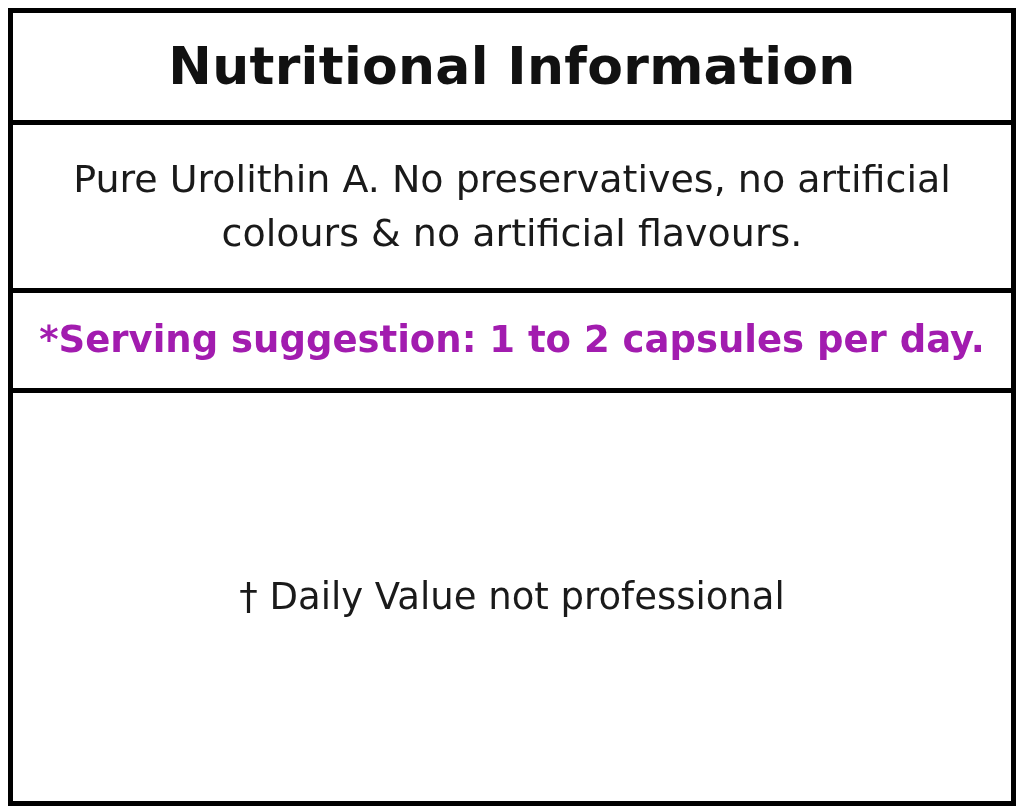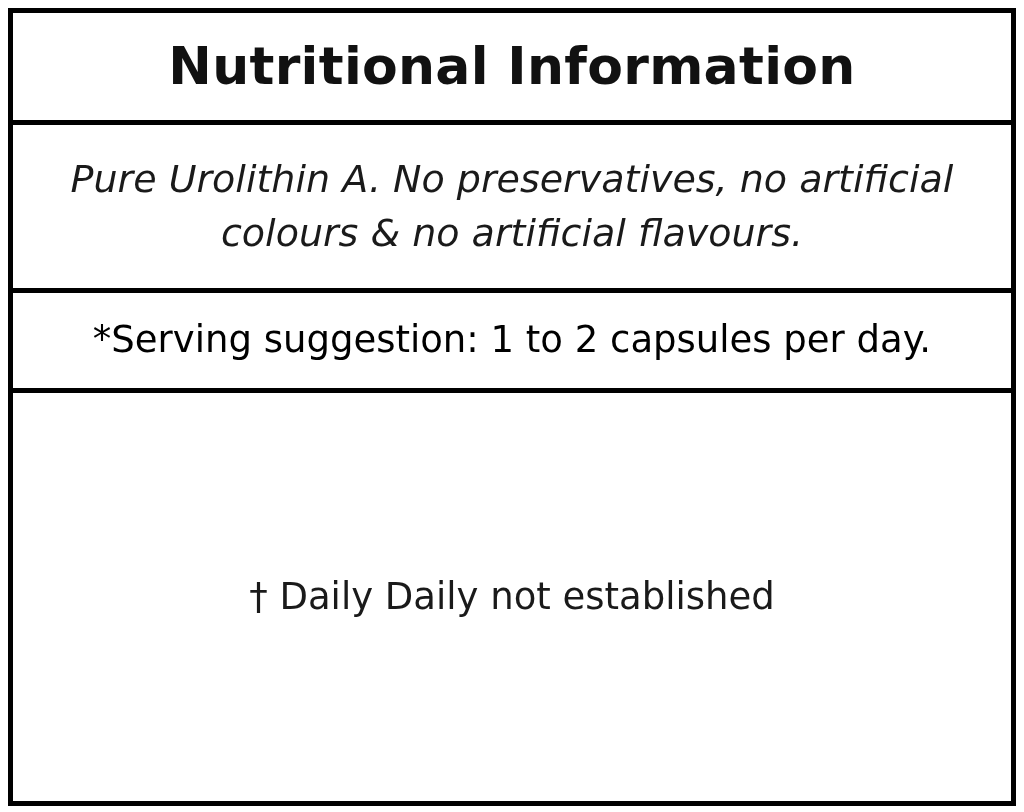--- a/index.html
+++ b/index.html
@@ -72,32 +72,31 @@
 
   .row-purity {
     flex: 0 0 auto;
     min-height: 168px;
   }
   .purity-text {
     font-size: 38px;
     font-weight: 400;
     line-height: 1.42;
     color: #1a1a1a;
-    font-style: italic;
   }
 
   .row-serving {
     flex: 0 0 auto;
     min-height: 100px;
   }
   .serving-text {
     font-size: 37px;
-    font-weight: 400;
+    font-weight: 700;
     line-height: 1.3;
-    color: #000000;
+    color: #a21caf;
   }
 
   .row-disclaimer {
     flex: 0 0 auto;
     min-height: 200px;
   }
   .disclaimer-text {
     font-size: 38px;
     font-weight: 400;
     line-height: 1.45;
@@ -129,17 +128,17 @@
     <div class="row row-purity">
       <div class="purity-text">Pure Urolithin A. No preservatives, no artificial colours &amp; no artificial flavours.</div>
     </div>
 
     <div class="row row-serving">
       <div class="serving-text">*Serving suggestion: 1 to 2 capsules per day.</div>
     </div>
 
 
     <div class="row row-footnote">
-      <div class="footnote-text">† Daily Daily not established</div>
+      <div class="footnote-text">† Daily Value not professional</div>
     </div>
 
   </div>
 </div>
 
 </body></html>

